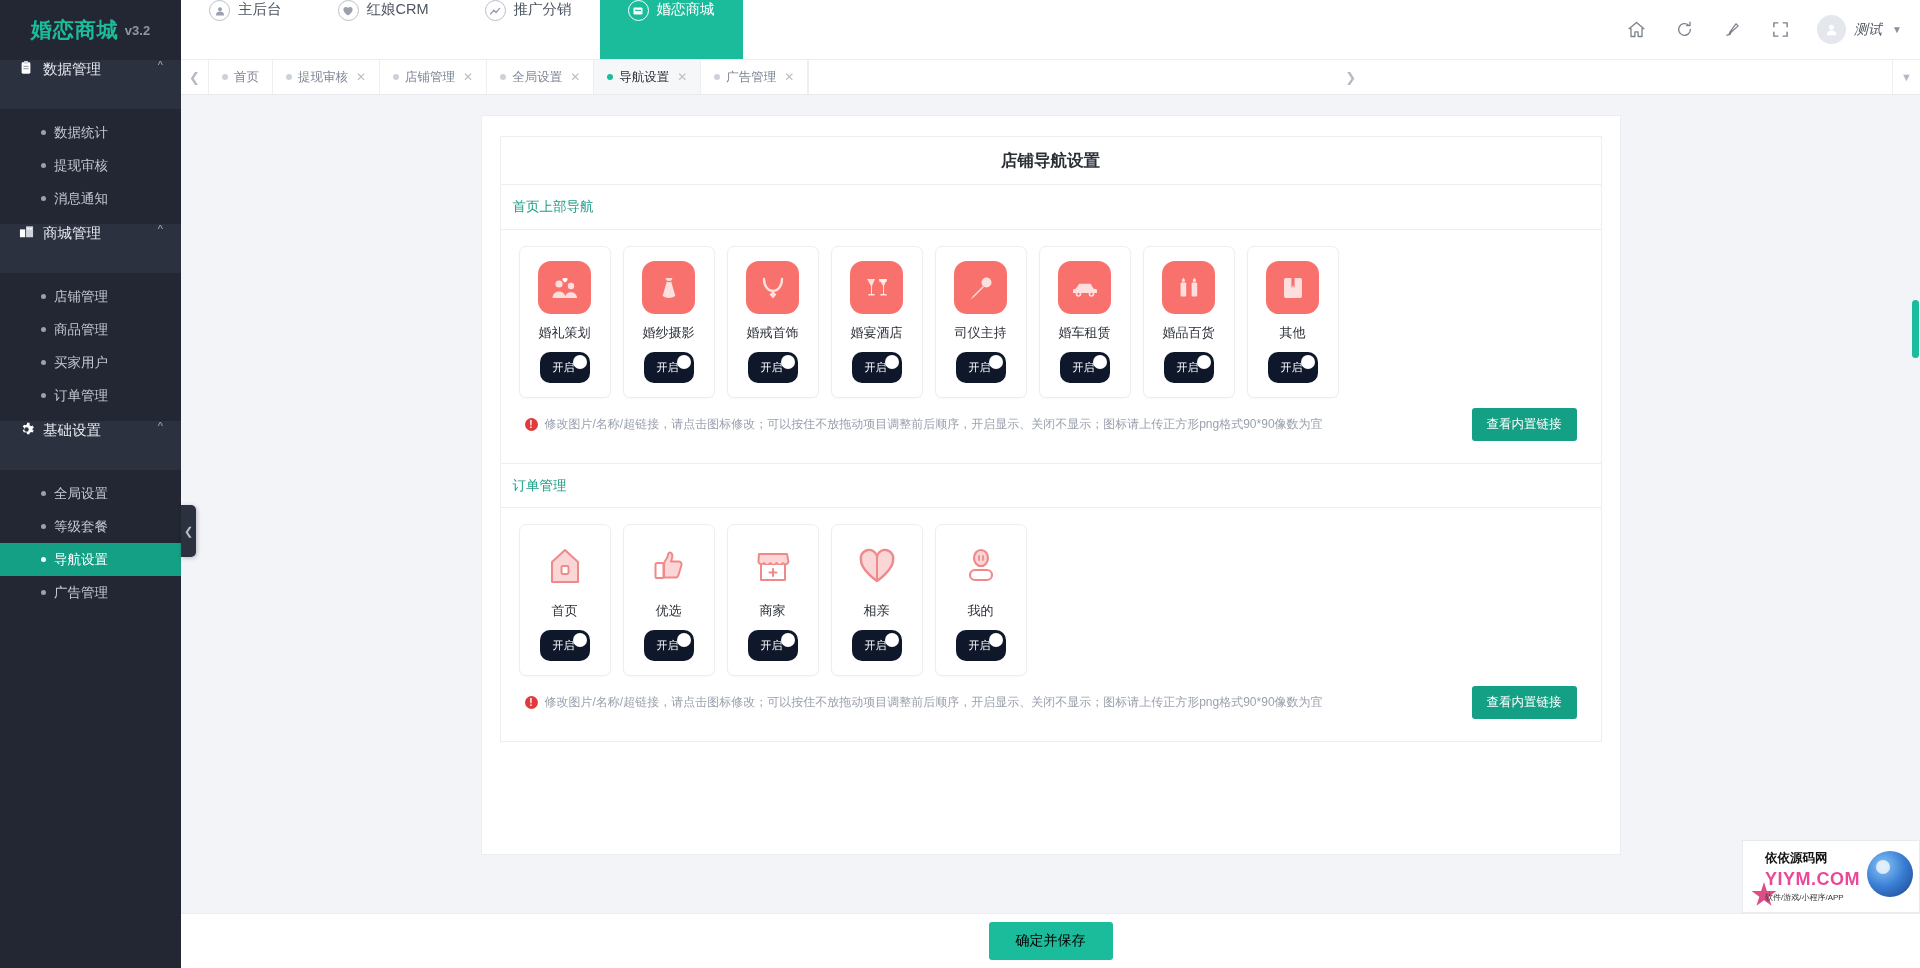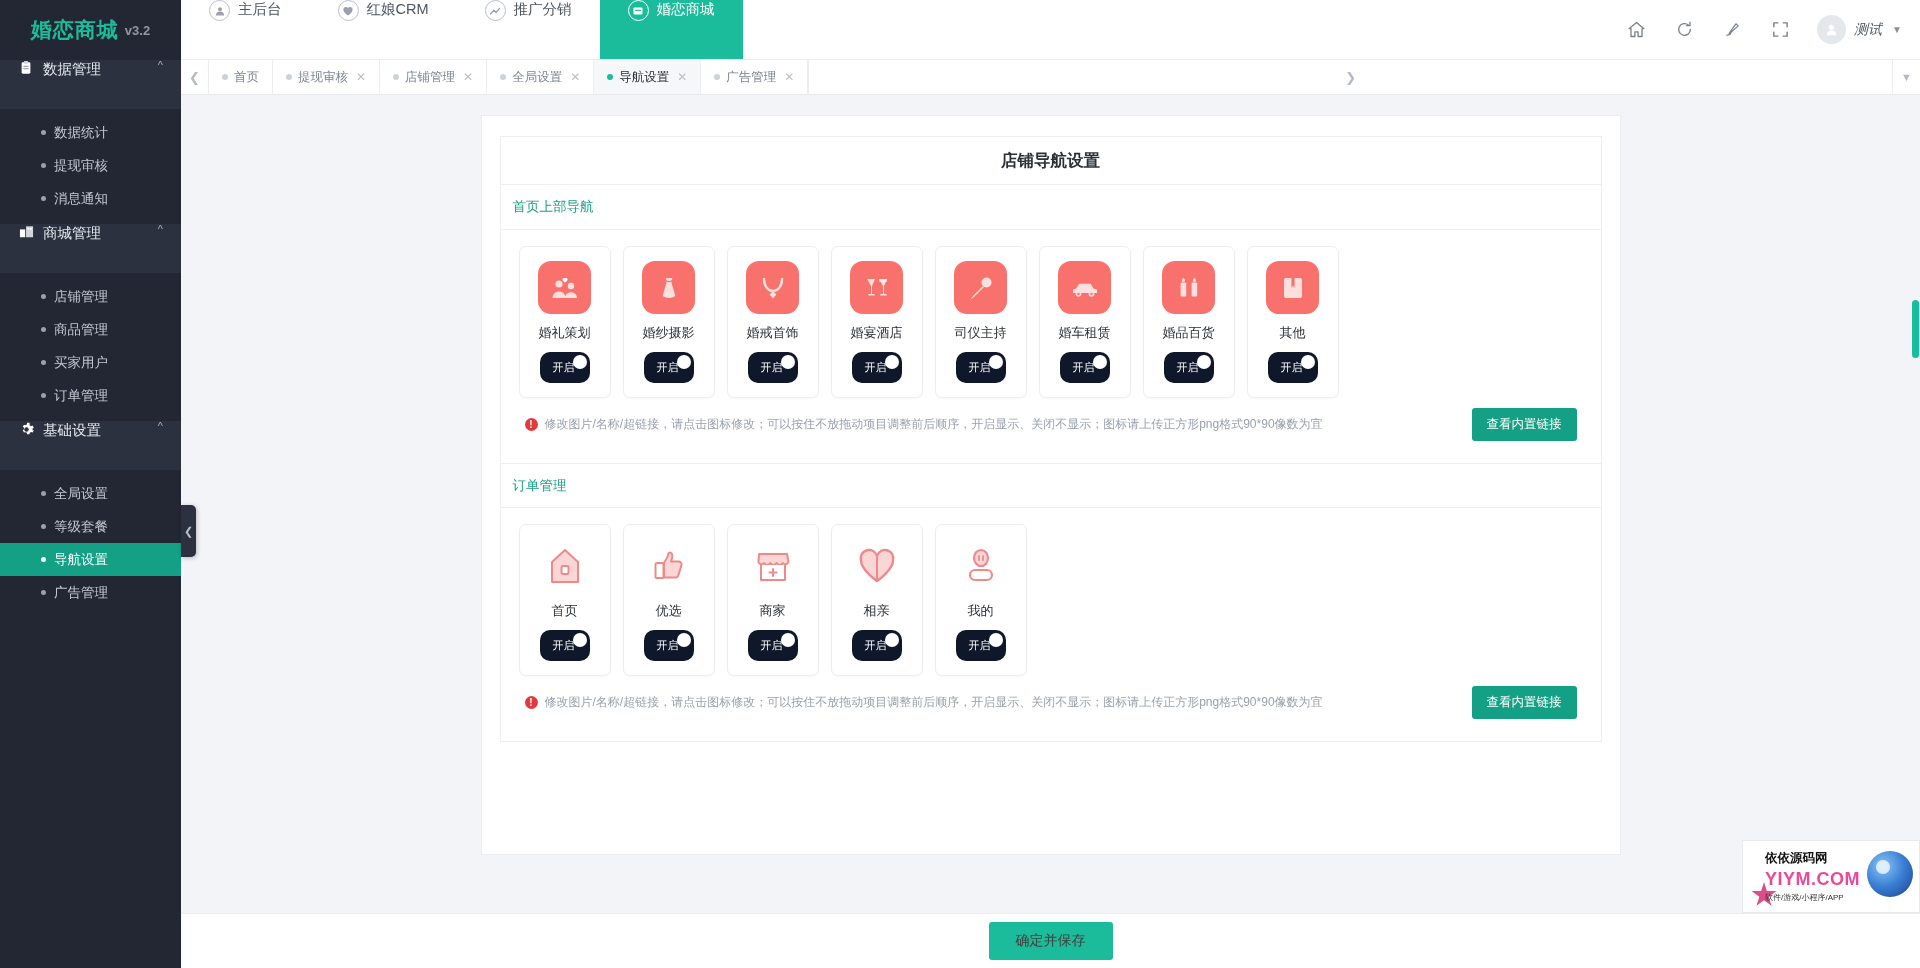--- a/index.html
+++ b/index.html
@@ -171,21 +171,21 @@
     margin-left: auto; background: #14a085; color: #fff; font-size: 12.5px;
     padding: 8px 15px; border: none; border-radius: 3px; cursor: pointer;
   }
 
   .footer-save {
     position: absolute; left: 181px; right: 0; bottom: 0; height: 55px;
     background: #fff; border-top: 1px solid #ecedf0;
     display: flex; align-items: center; justify-content: center; z-index: 15;
   }
   .btn-save {
-    background: #1bbc9b; color: #404040; border: none; border-radius: 3px;
+    background: #1bbc9b; color: #000000; border: none; border-radius: 3px;
     font-size: 14px; padding: 10px 27px; cursor: pointer;
   }
 
   
   .vscroll {
     position: absolute; right: 0; top: 95px; width: 9px; bottom: 55px;
     background: #f2f4f7;
   }
   .vthumb {
     position: absolute; right: 1px; top: 110px; width: 7px; height: 58px;

